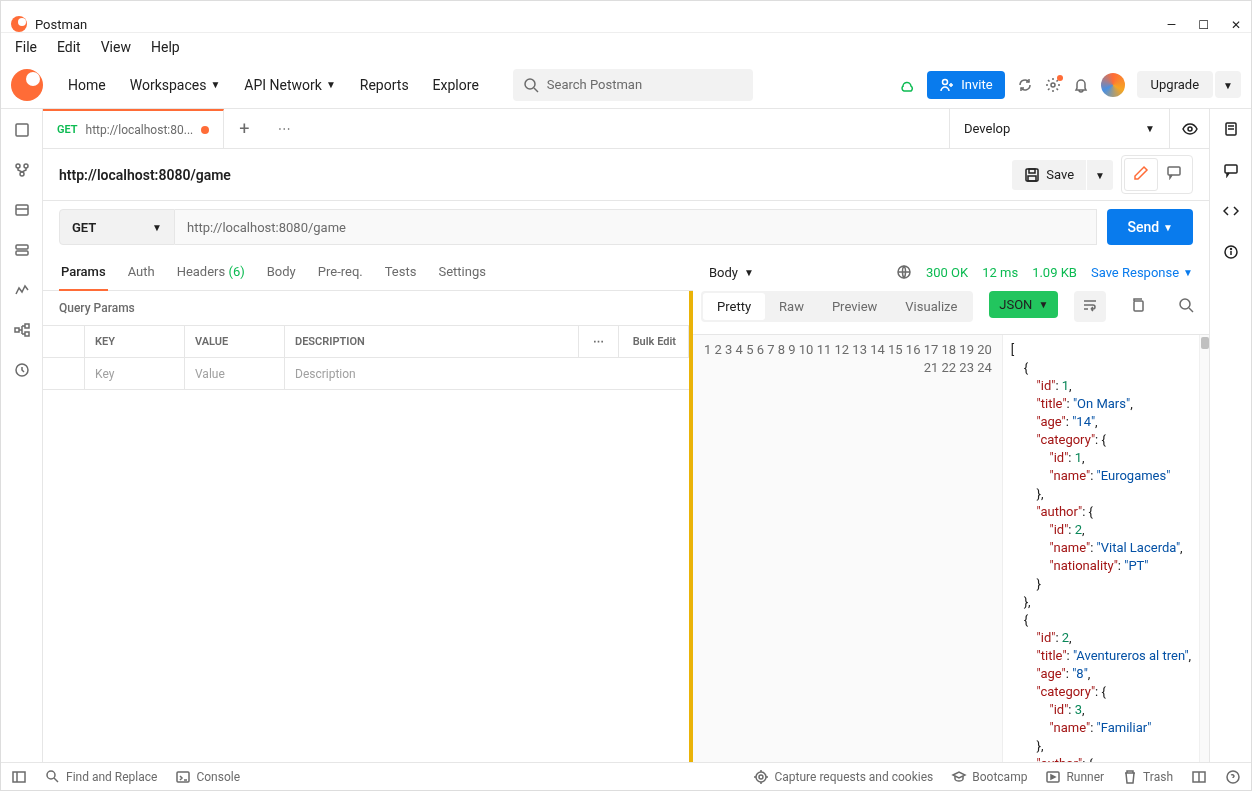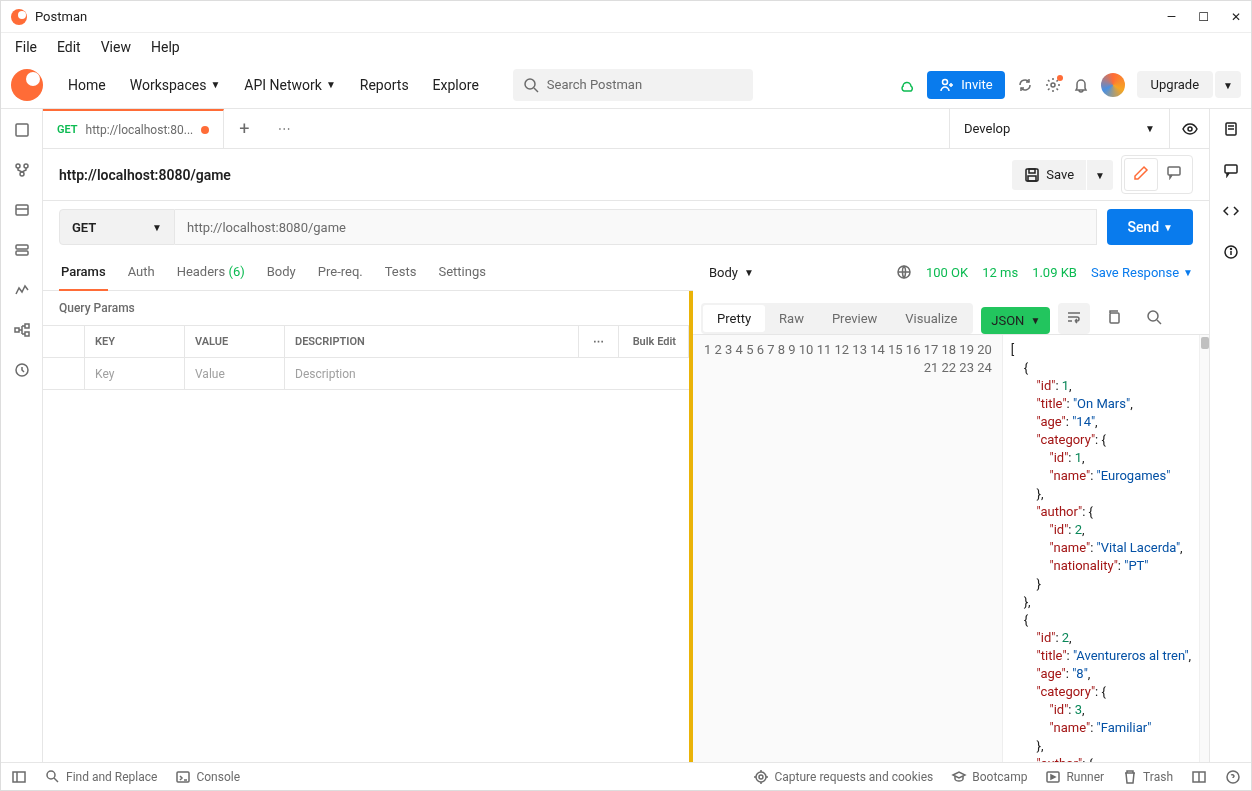--- a/index.html
+++ b/index.html
@@ -1,18 +1,18 @@
 <!DOCTYPE html>
 <html><head>
 <meta charset="utf-8">
 <style>
 *{box-sizing:border-box;margin:0;padding:0;font-family:-apple-system,BlinkMacSystemFont,'Segoe UI',Roboto,sans-serif}
 body{font-size:13px;color:#212121;background:#fff;overflow:hidden}
 .app{width:1252px;height:791px;display:flex;flex-direction:column;border:1px solid #ddd}
-.titlebar{height:32px;display:flex;align-items:center;padding:0 10px;border-bottom:1px solid #eee}
+.titlebar{height:32px;display:flex;align-items:flex-end;padding:0 10px;border-bottom:1px solid #eee}
 .titlebar .logo{width:16px;height:16px;background:#ff6c37;border-radius:50%;margin-right:8px;position:relative}
 .titlebar .logo::after{content:"";position:absolute;width:8px;height:8px;background:#fff;border-radius:50%;top:2px;right:1px}
 .titlebar .wc{margin-left:auto;display:flex;gap:22px}
 .titlebar .wc span{cursor:pointer;font-size:12px}
 .menubar{height:28px;display:flex;align-items:center;padding:0 6px;gap:4px}
 .menubar span{padding:4px 8px;cursor:pointer;font-size:14px}
 .topnav{height:48px;display:flex;align-items:center;padding:0 10px;border-bottom:1px solid #e6e6e6}
 .topnav .biglogo{width:32px;height:32px;background:#ff6c37;border-radius:50%;margin-right:15px;position:relative}
 .topnav .biglogo::after{content:"";position:absolute;width:14px;height:14px;background:#fff;border-radius:50%;top:3px;right:3px}
 .topnav .navlinks{display:flex;gap:4px}
@@ -68,21 +68,21 @@
 .qcell.m{width:40px;justify-content:center;color:#6b6b6b}
 .qcell.b{width:70px;font-weight:600;justify-content:flex-end;padding-right:12px}
 .qhead .qcell{font-weight:600;font-size:11px;color:#6b6b6b}
 .qcell.ph{color:#a0a0a0}
 .resppane{flex:1;display:flex;flex-direction:column;min-width:0}
 .respstatus{height:38px;display:flex;align-items:center;padding:0 16px;gap:12px;font-size:13px;margin-top:-38px;background:#fff}
 .respstatus .bodylbl{cursor:pointer;display:flex;align-items:center;gap:6px}
 .respstatus .st{margin-left:auto;display:flex;gap:14px;align-items:center}
 .respstatus .ok{color:#0cbb52}
 .respstatus .sr{color:#097bed;cursor:pointer;display:flex;align-items:center;gap:4px;font-weight:400}
-.resptools{height:44px;display:flex;align-items:flex-end;padding:0 8px;gap:0;border-bottom:1px solid #e6e6e6}
+.resptools{height:44px;display:flex;align-items:flex-start;padding:0 8px;gap:8px;border-bottom:1px solid #e6e6e6}
 .viewtabs{display:flex;background:#f2f2f2;border-radius:4px;padding:2px}
 .vt{padding:6px 14px;cursor:pointer;font-size:13px;color:#6b6b6b;border-radius:3px}
 .vt.active{background:#fff;color:#212121}
 .fmtsel{margin-left:8px;background:#22c55e;padding:6px 10px;border-radius:4px;display:flex;align-items:center;gap:6px;cursor:pointer;font-size:13px}
 .resptools .tbtn{margin-left:8px;padding:6px 8px;cursor:pointer;color:#6b6b6b}
 .resptools .tbtn.filled{background:#f2f2f2;border-radius:4px}
 .codeview{flex:1;display:flex;font-family:Consolas,Monaco,monospace;font-size:13px;overflow:auto;line-height:18px;position:relative}
 .gutter{background:#fafafa;border-right:1px solid #eee;color:#6b6b6b;text-align:right;padding:6px 10px;user-select:none;min-width:44px}
 .codec{padding:6px 8px;white-space:pre;flex:1}
 .j-k{color:#a31515}
@@ -336,21 +336,21 @@
                 <span>Body</span>
                 <span class="chev">▼</span>
               </div>
             <div class="st">
               <span class="icn">
                   <svg>
                     <circle cx="8" cy="8" r="6"></circle>
                     <path d="M2 8h12M8 2c2 2 2 10 0 12M8 2c-2 2-2 10 0 12"></path>
                   </svg>
                 </span>
-              <span class="ok">100 OK</span>
+              <span class="ok">300 OK</span>
               <span class="ok">12 ms</span>
               <span class="ok">1.09 KB</span>
               <span class="sr">
                   <span>Save Response</span>
                   <span class="chev">▼</span>
                 </span>
             </div>
           </div>
           <div class="resptools">
             <div class="viewtabs">

